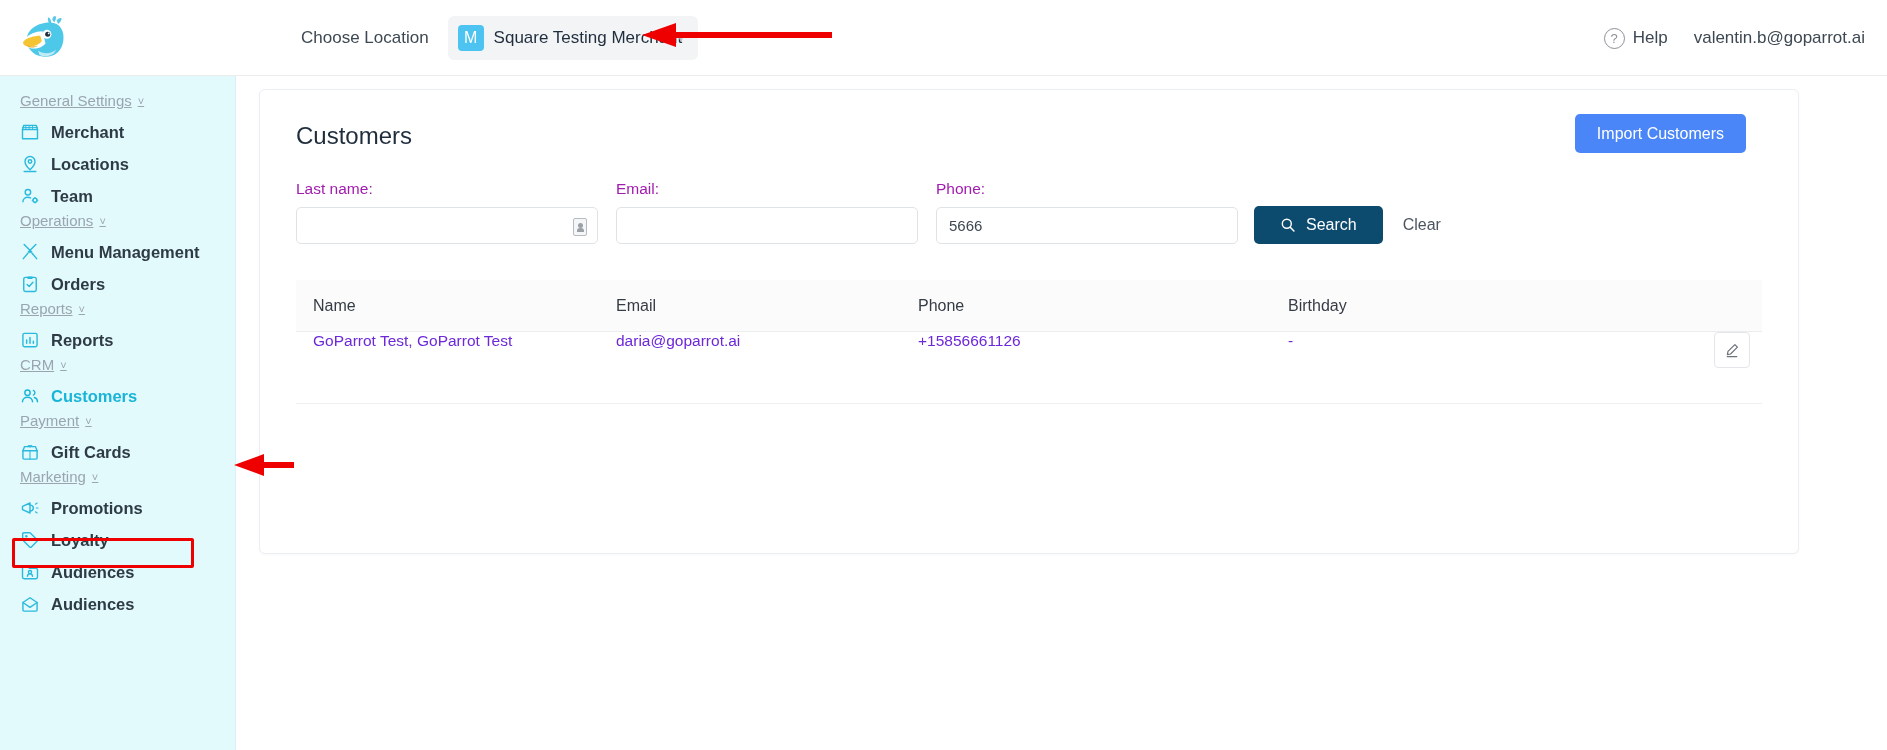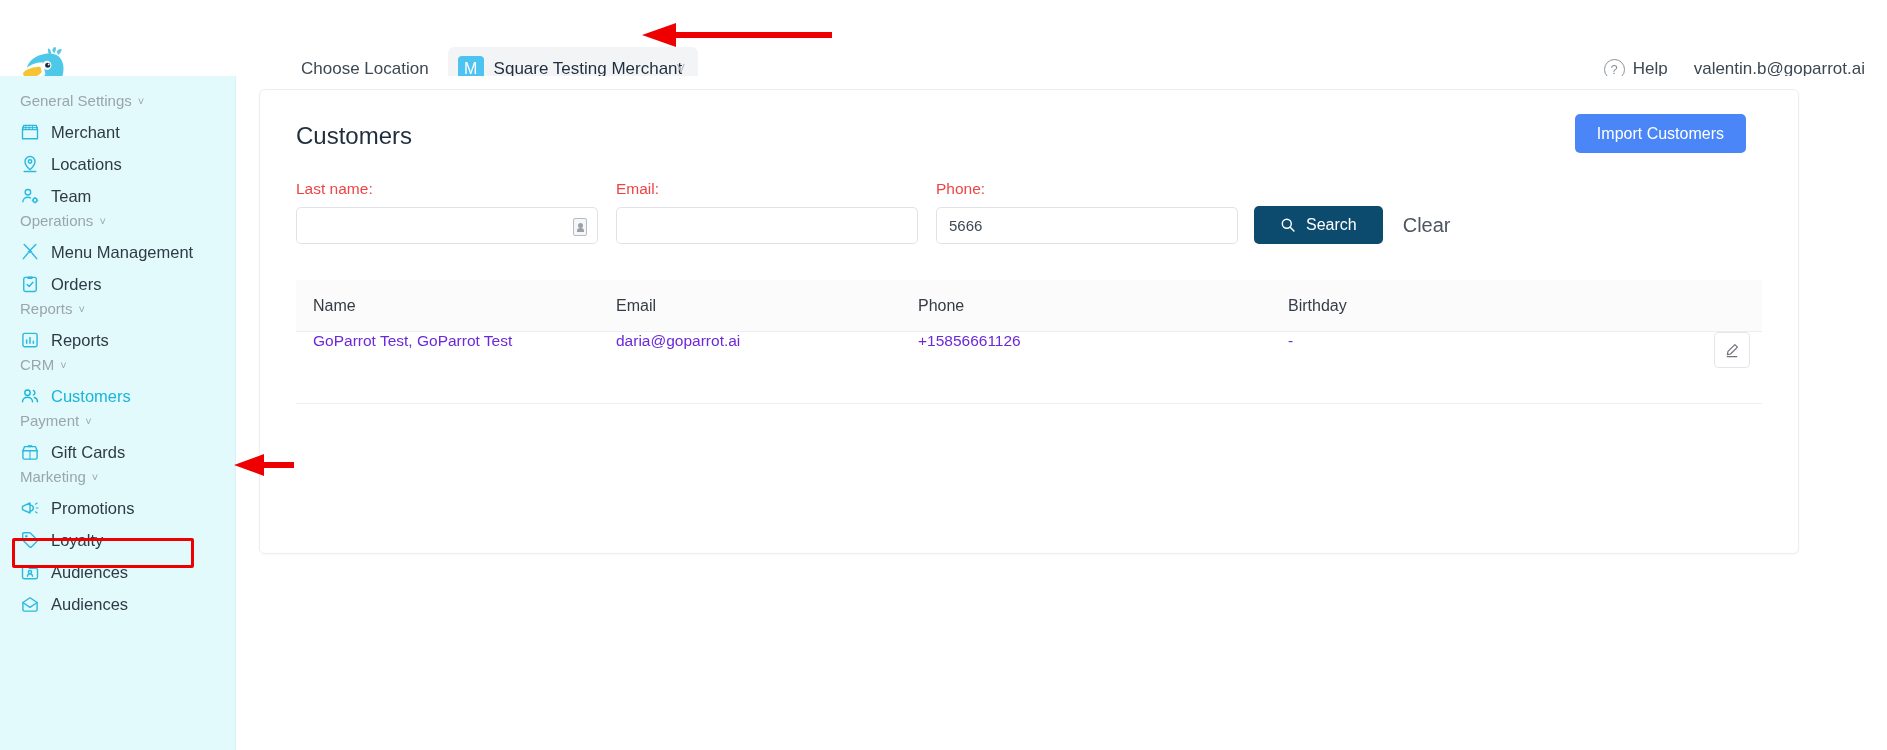--- a/index.html
+++ b/index.html
@@ -10,21 +10,21 @@
     overflow: hidden;
   }
   #app { position: relative; width: 1887px; height: 750px; }
 
   
   .topbar {
     position: absolute; top: 0; left: 0;
     width: 1887px; height: 76px;
     background: #ffffff;
     border-bottom: 1px solid #ececec;
-    display: flex; align-items: center; margin-top: 31px;
+    display: flex; align-items: center;
   }
   .logo-wrap {
     width: 236px; height: 76px;
     display: flex; align-items: center; padding-left: 20px;
   }
   .parrot-logo { width: 48px; height: 46px; display: block; }
 
   .choose-location-label {
     font-size: 17px; color: #3d4852; white-space: nowrap;
     margin-left: 65px;
@@ -80,33 +80,35 @@
     border-right: 1px solid #d4f2f7;
     padding-top: 16px;
     overflow: hidden;
   }
   .nav-group-title {
     font-size: 15px; color: #9aa5ad;
     padding: 0 0 0 20px;
     margin-top: 18px; margin-bottom: 7px;
     display: flex; align-items: center; gap: 6px;
     cursor: pointer;
+    text-decoration: underline;
   }
   .nav-group-title:first-child { margin-top: 0; }
   .caret-sm { font-size: 11px; color: #9aa5ad; }
 
   .nav-item {
     height: 32px;
     display: flex; align-items: center;
     padding-left: 20px;
     gap: 11px;
     font-size: 16.5px;
     color: #2e3b45;
     cursor: pointer;
     position: relative;
+    font-weight: bold;
   }
   .nav-item .ico { width: 20px; height: 20px; flex: 0 0 auto; display: block; color: #2bb9dd; }
   .nav-item.active { color: #19b5d8; }
   .nav-item.active .nav-label { color: #19b5d8; }
 
   
   .hl-box {
     position: absolute;
     left: 12px; top: 462px;
     width: 182px; height: 30px;
@@ -145,21 +147,21 @@
   }
 
   
   .filters {
     display: flex; align-items: flex-end;
     padding: 12px 36px 0 36px;
     gap: 0;
   }
   .field { position: relative; }
   .field-label {
-    font-size: 15.5px; color: #ef4444;
+    font-size: 15.5px; color: #a21caf;
     margin-bottom: 9px; display: block;
   }
   .field-input {
     width: 302px; height: 37px;
     border: 1px solid #dfe3e8; border-radius: 5px;
     font-size: 15px; font-family: inherit; color: #3d4852;
     padding: 0 12px; outline: none; background: #fff;
   }
   .field-input::placeholder { color: #c2c7cd; }
   .field.f-last { width: 302px; margin-right: 18px; }
@@ -186,21 +188,21 @@
   .search-btn {
     background: #0c4a6e; color: #ffffff;
     border: none; border-radius: 5px;
     height: 38px; padding: 0 26px;
     font-size: 16px; font-family: inherit;
     display: flex; align-items: center; gap: 10px;
     cursor: pointer;
   }
   .clear-btn {
     background: transparent; border: none;
-    color: #4d5560; font-size: 20px; font-family: inherit;
+    color: #4d5560; font-size: 16px; font-family: inherit;
     margin-left: 20px; cursor: pointer; height: 38px; text-align: center;
   }
 
   
   .tbl { margin: 36px 36px 0 36px; }
   .tbl-head {
     display: flex; align-items: center;
     height: 52px;
     background: #fbfbfc;
     border-bottom: 1px solid #ecedef;

